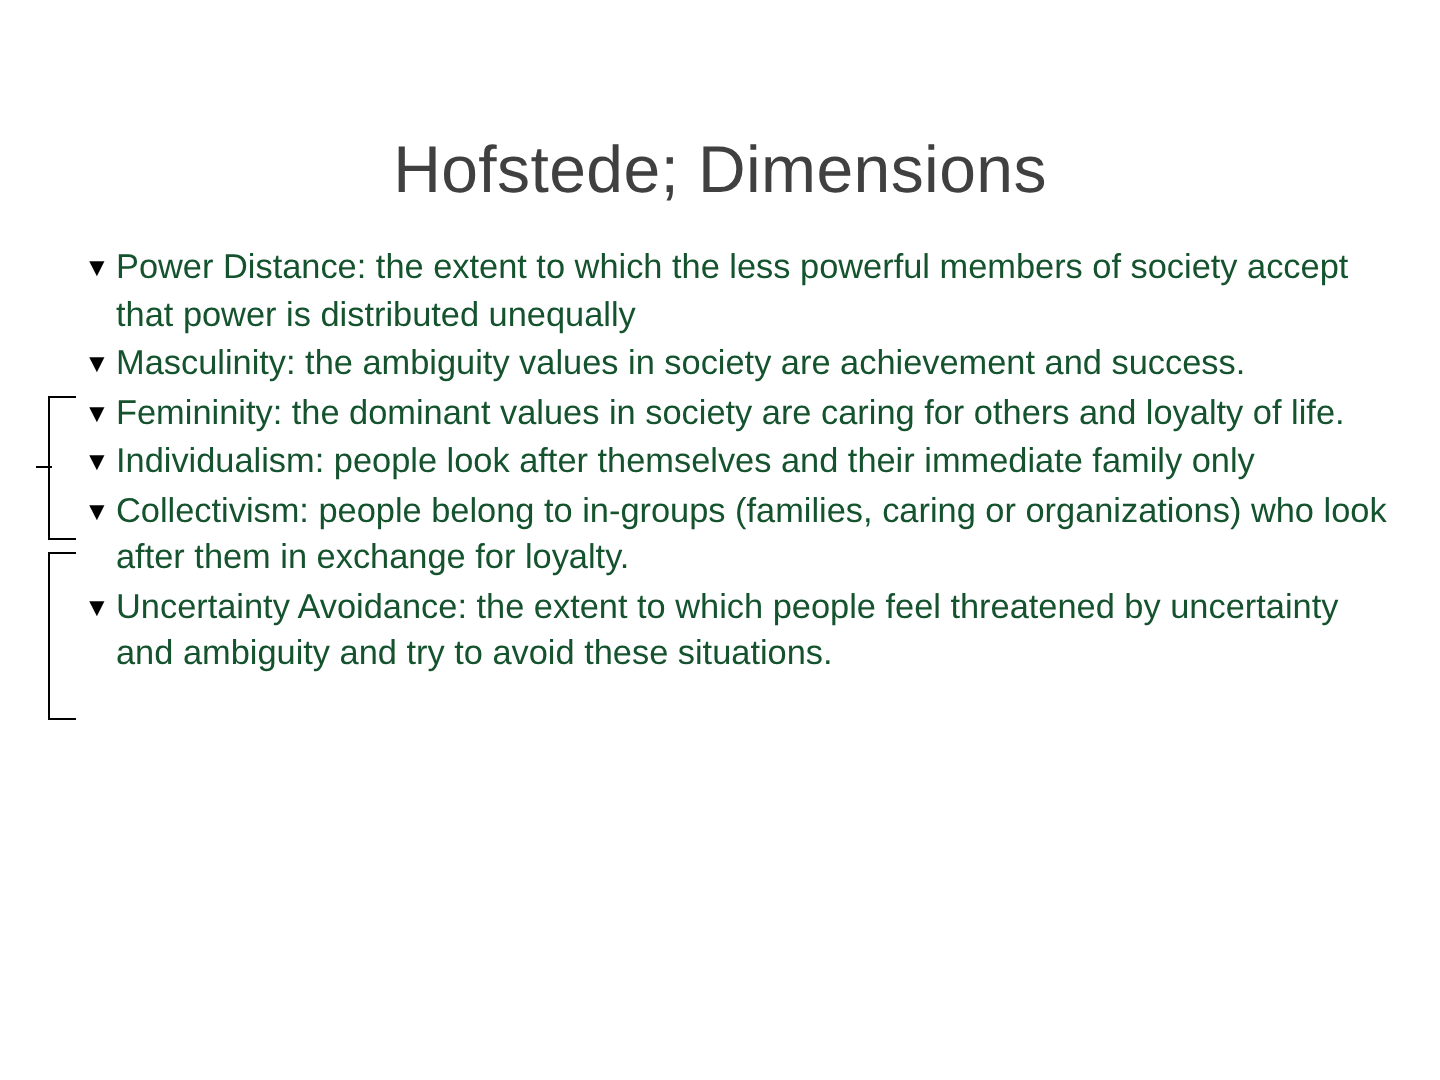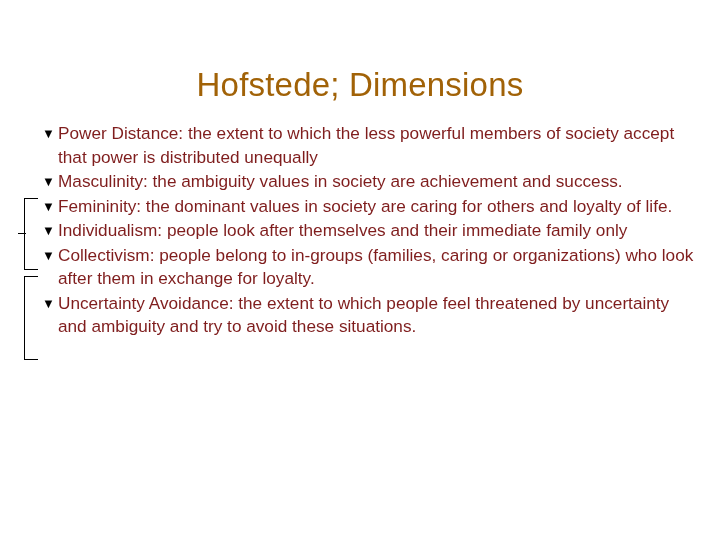--- a/index.html
+++ b/index.html
@@ -22,21 +22,21 @@
   }
   .slide-title {
     position: absolute;
     top: 44px;
     left: 0;
     width: 720px;
     text-align: center;
     font-size: 33px;
     font-weight: normal;
     letter-spacing: 0.2px;
-    color: #a16207;
+    color: #404040;
   }
   .bullet-list {
     position: absolute;
     top: 122px;
     left: 42px;
     width: 652px;
   }
   .bullet-item {
     display: flex;
     align-items: flex-start;
@@ -47,21 +47,21 @@
     width: 16px;
     font-size: 13px;
     line-height: 23px;
     color: #000000;
     text-align: left;
   }
   .bullet-text {
     flex: 1 1 auto;
     font-size: 17.2px;
     line-height: 23.5px;
-    color: #7f1d1d;
+    color: #14532d;
     text-indent: 0;
   }
   
   .bracket {
     position: absolute;
     left: 24px;
     width: 14px;
     border-left: 1.4px solid #000000;
     border-top: 1.4px solid #000000;
     border-bottom: 1.4px solid #000000;

